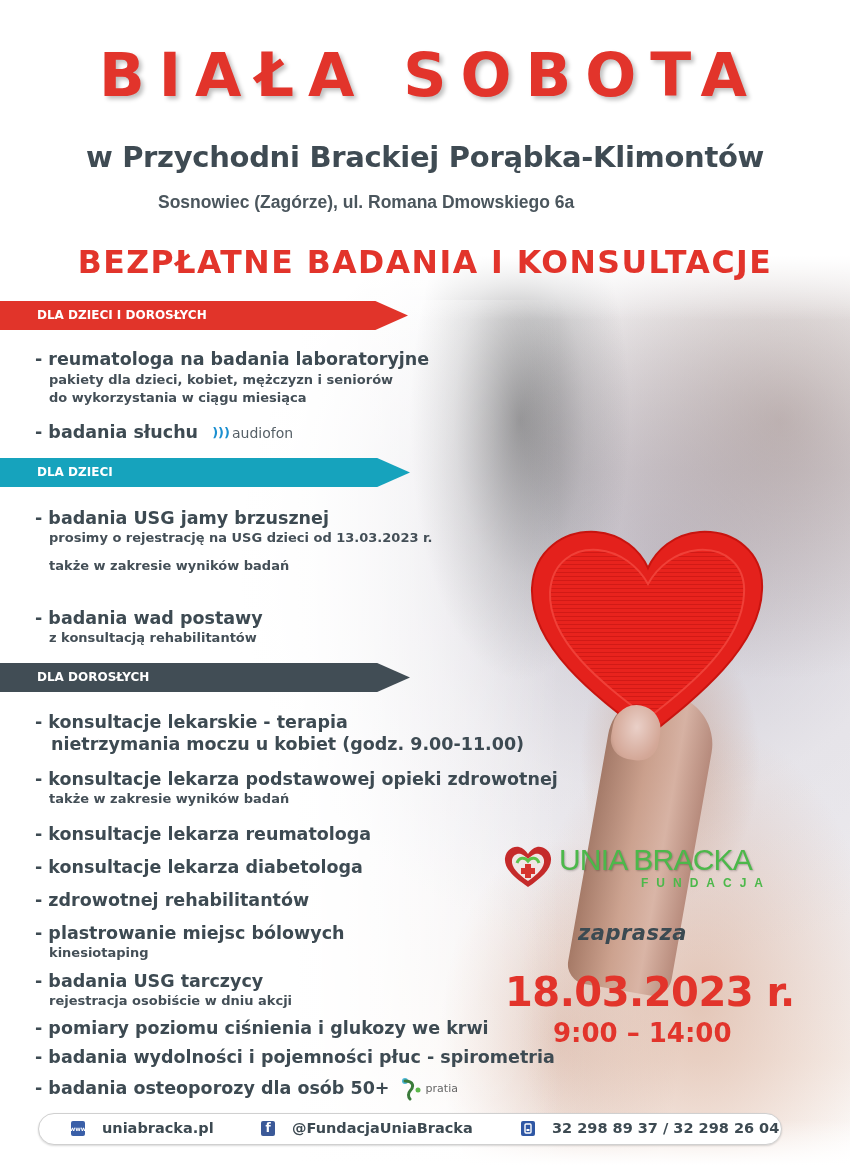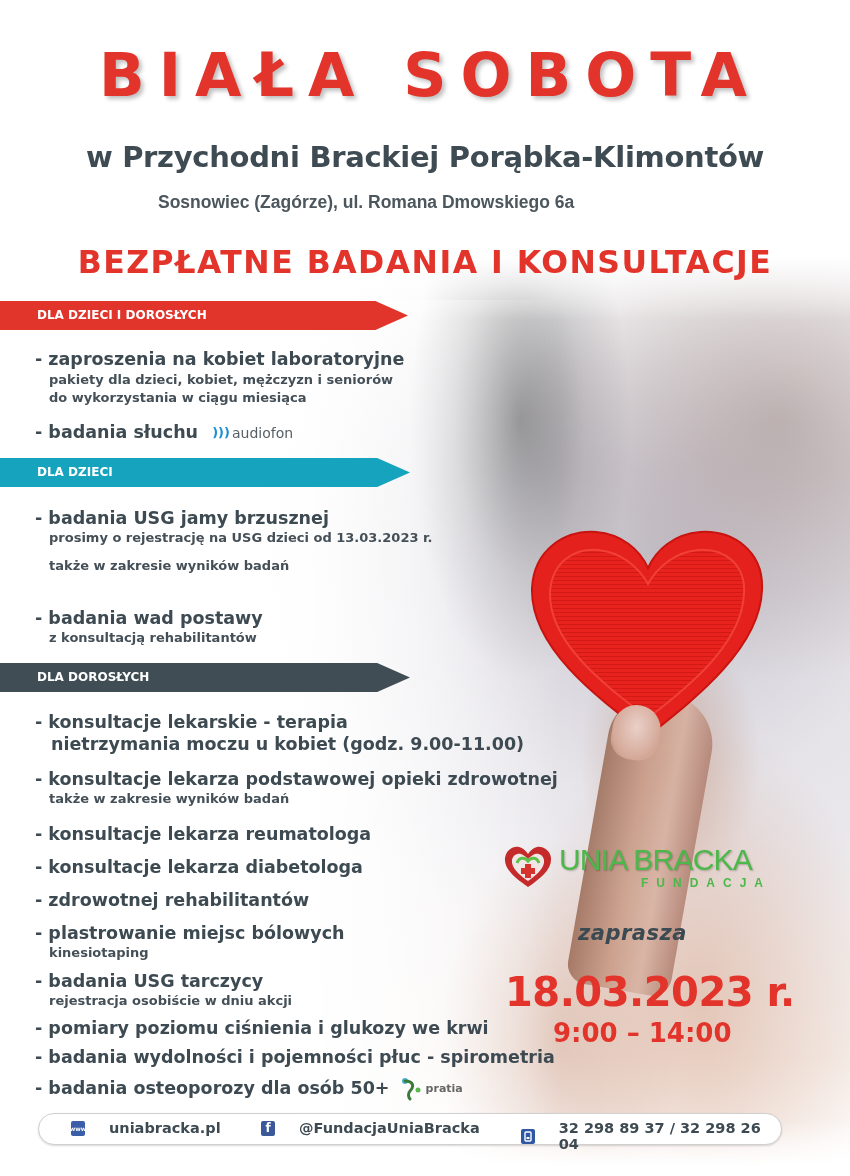--- a/index.html
+++ b/index.html
@@ -86,21 +86,21 @@
   .item { position:absolute; left:35px; color:#3d4a52; white-space:nowrap; }
   .item .main { font-weight:bold; font-size:17.5px; line-height:22px; }
   .item .sub { font-weight:bold; font-size:13px; line-height:18px; padding-left:14px; color:#444f57; }
   .item .sub2 { font-weight:bold; font-size:17.5px; line-height:22px; padding-left:16px; }
 
   .audiofon { display:inline-flex; align-items:center; margin-left:8px; vertical-align:middle; }
   .audiofon .waves { color:#1b8fd0; font-size:13px; font-weight:bold; margin-right:2px; }
   .audiofon .txt { font-size:14px; font-weight:normal; color:#555f66; }
 
   .pratia { display:inline-flex; align-items:center; vertical-align:middle; margin-left:4px; }
-  .pratia .txt { font-size:11px; font-weight:bold; color:#666; margin-left:4px; }
+  .pratia .txt { font-size:11px; font-weight:normal; color:#666; margin-left:4px; }
 
   
   .logo { position:absolute; left:503px; top:843px; width:280px; height:50px; }
   .logo .heart-logo { position:absolute; left:0; top:2px; width:50px; height:44px; }
   .logo .name {
     position:absolute; left:56px; top:0px; font-family:"Liberation Sans", sans-serif;
     font-size:30px; color:#4cb84a; letter-spacing:-0.8px;
     text-shadow:1px 1px 2px rgba(0,0,0,0.25);
   }
   .logo .fund {
@@ -120,21 +120,21 @@
     position:absolute; left:553px; top:1018px; font-weight:bold; font-size:26px; color:#e2342b;
   }
 
   
   .footer {
     position:absolute; left:38px; top:1113px; width:744px; height:32px;
     background:#ffffff; border:1px solid #d0d0d0; border-radius:16px;
     box-shadow:0 1px 2px rgba(0,0,0,0.15);
     font-size:14.5px; font-weight:bold; color:#3d4a52;
   }
-  .footer .f-item { position:absolute; top:6px; display:flex; align-items:center; gap:24px; }
+  .footer .f-item { position:absolute; top:6px; display:flex; align-items:center; gap:17px; }
   .footer .ic {
     width:14px; height:15px; border-radius:2px; display:inline-flex; align-items:center; justify-content:center;
     color:#fff; font-size:10px; font-weight:bold; background:#2f57a4;
   }
 </style>
 </head>
 <body>
 
 <div class="bg-photo"></div>
 <div class="bg-fade-top"></div>
@@ -159,21 +159,21 @@
 <div class="content">
 
   <div class="title">BIAŁA SOBOTA</div>
   <div class="subtitle">w Przychodni Brackiej Porąbka-Klimontów</div>
   <div class="address">Sosnowiec (Zagórze), ul. Romana Dmowskiego 6a</div>
   <div class="headline">BEZPŁATNE BADANIA I KONSULTACJE</div>
 
   <div class="banner red">DLA DZIECI I DOROSŁYCH</div>
 
   <div class="item" style="top:348px;">
-    <div class="main">- zaproszenia na kobiet laboratoryjne</div>
+    <div class="main">- reumatologa na badania laboratoryjne</div>
     <div class="sub" style="line-height:19px;">pakiety dla dzieci, kobiet, mężczyzn i seniorów</div>
     <div class="sub" style="line-height:17px;">do wykorzystania w ciągu miesiąca</div>
   </div>
 
   <div class="item" style="top:421px;">
     <div class="main">
       <span>- badania słuchu</span>
       <span class="audiofon">
         <span class="waves">)))</span>
         <span class="txt">audiofon</span>

